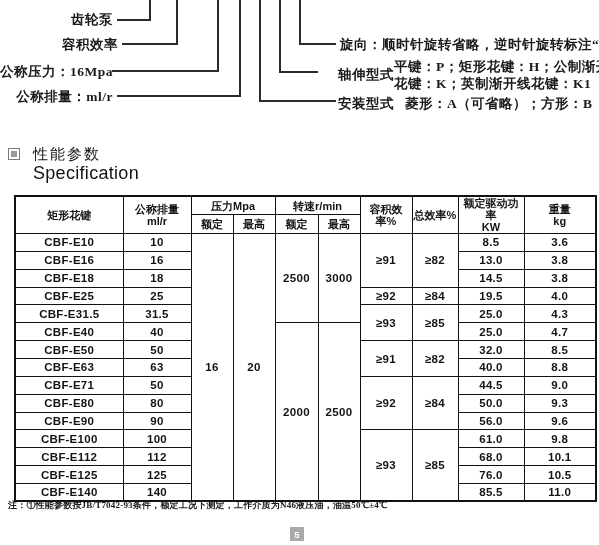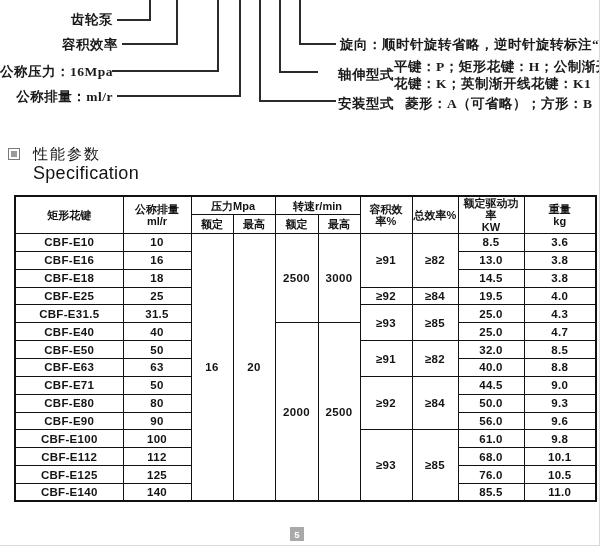--- a/index.html
+++ b/index.html
@@ -240,15 +240,16 @@
         </tr>
         <tr>
           <td>CBF-E140</td>
           <td>140</td>
           <td>85.5</td>
           <td>11.0</td>
         </tr>
       </tbody>
   </table>
 
+  <div class="note">注：①性能参数按JB/T7042-93条件，额定工况下测定，工作介质为N46液压油，油温50℃±4℃</div>
   <div class="page-badge">5</div>
 
 </div>
 
 </body></html>

